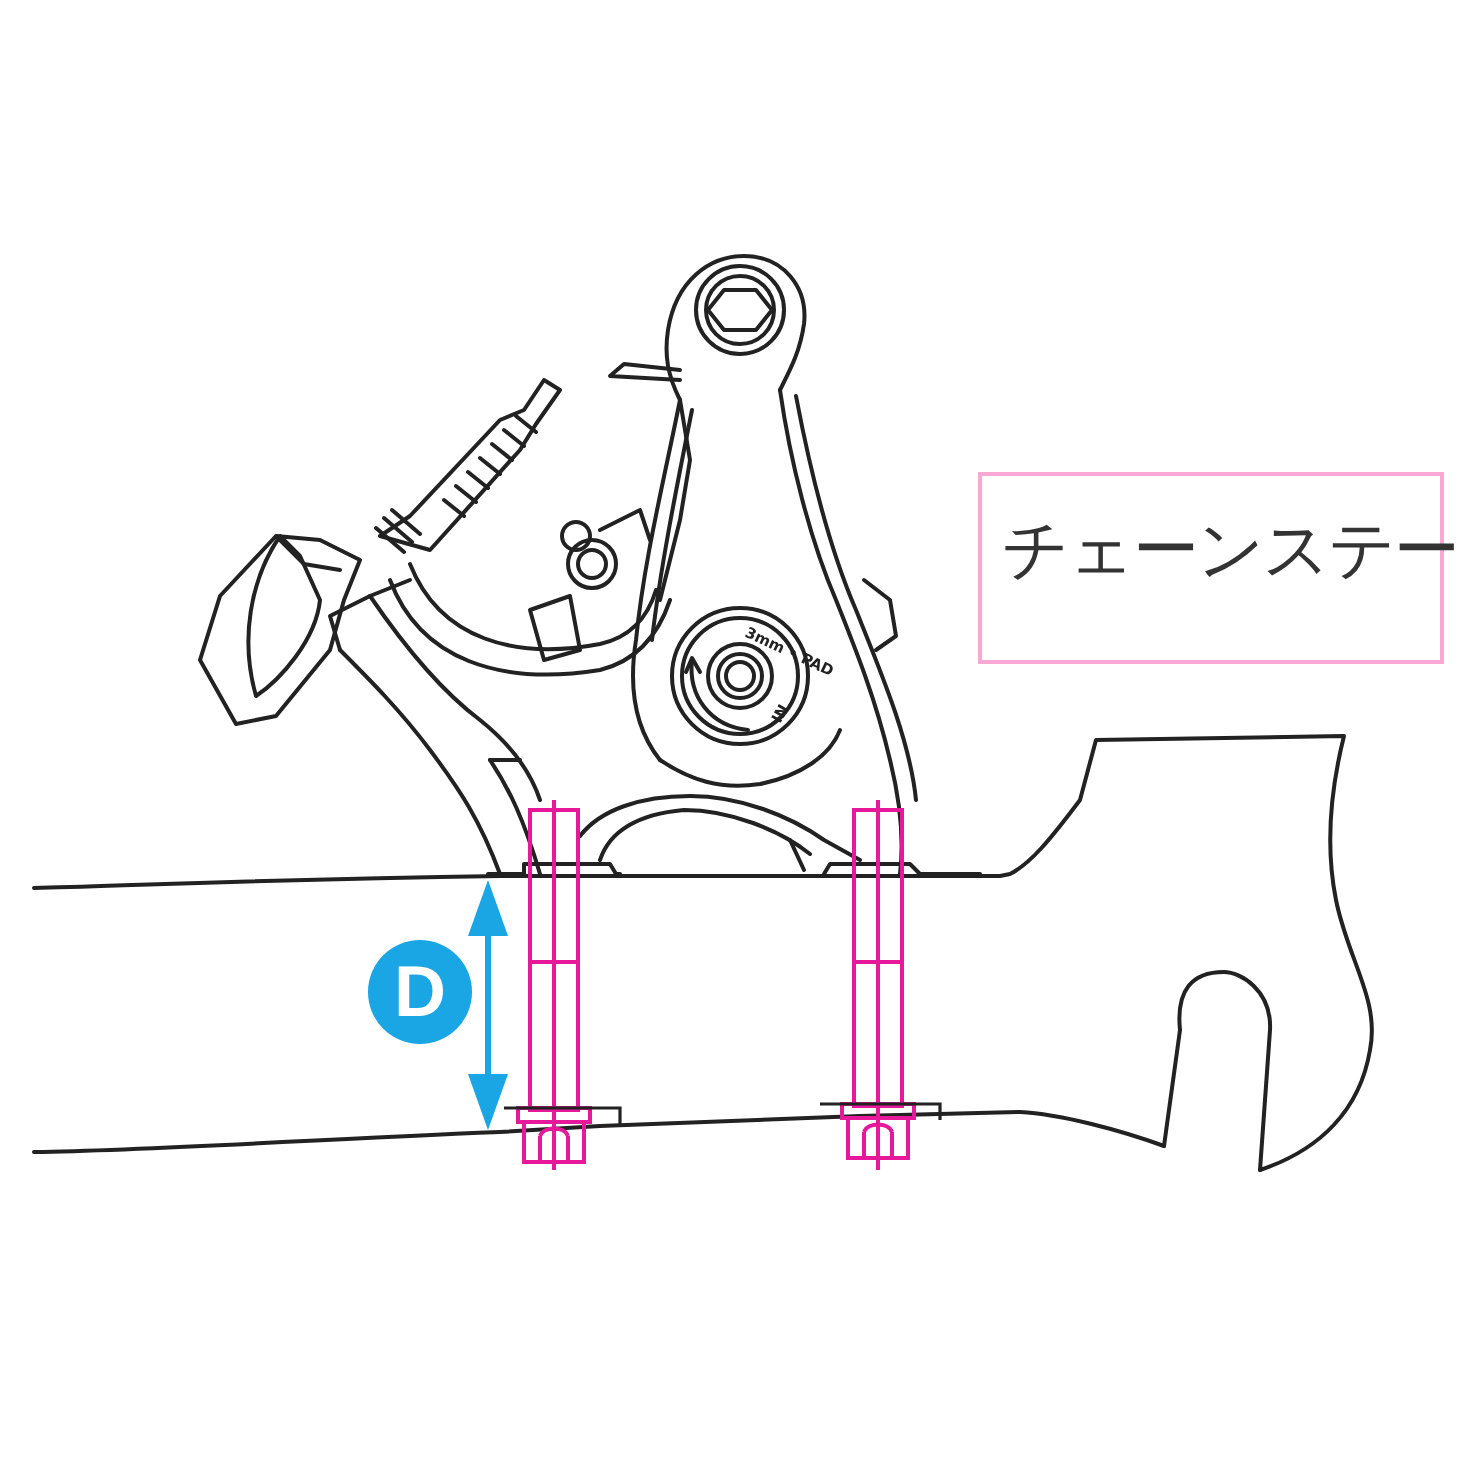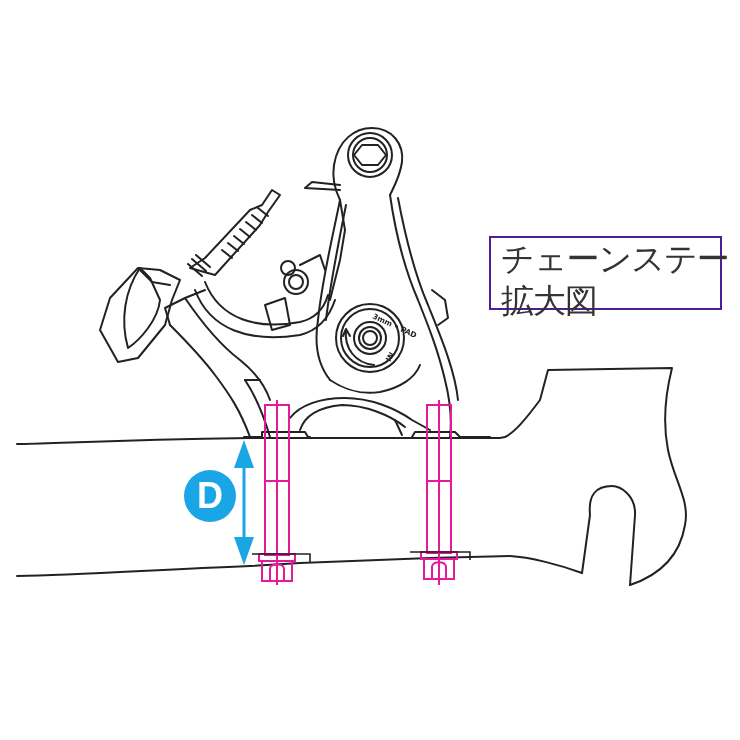--- a/index.html
+++ b/index.html
@@ -1,22 +1,22 @@
 <!DOCTYPE html>
 <html><head>
   <meta charset="utf-8">
   <style>
     html, body { margin: 0; padding: 0; background: #ffffff; }
     body { width: 740px; height: 740px; position: relative; overflow: hidden;
            font-family: "DejaVu Sans", sans-serif; }
     #stage { position: absolute; left: 0; top: 0; width: 740px; height: 740px; }
     .label-box {
-      position: absolute; left: 489px; top: 236px; width: 233px; height: 74px;
-      border: 2px solid #4c1d95; box-sizing: border-box; background: #fff;
-      padding: 0 0 0 10px;
+      position: absolute; left: 489px; top: 236px; width: 233px; height: 96px;
+      border: 2px solid #f9a8d4; box-sizing: border-box; background: #fff;
+      padding: 16px 0 0 10px;
     }
     .label-line { font-size: 33px; line-height: 42px; color: #333333;
                   font-family: "DejaVu Sans", sans-serif; font-weight: normal;
                   letter-spacing: -1px; white-space: nowrap; }
     .dim-badge {
       position: absolute; left: 184px; top: 470px; width: 52px; height: 52px;
       border-radius: 50%; background: #1aa6e4; color: #fff;
       font-family: "Liberation Sans", sans-serif; font-weight: bold;
       font-size: 36px; line-height: 52px; text-align: center;
     }
@@ -144,15 +144,14 @@
       <line x1="244" y1="455" x2="244" y2="550" stroke-width="3"></line>
       <polygon points="244,440 234,468 254,468" stroke="none"></polygon>
       <polygon points="244,565 234,537 254,537" stroke="none"></polygon>
     </g>
   </svg>
 
   <div class="dim-badge">D</div>
 
   <div class="label-box">
     <div class="label-line">チェーンステー</div>
-    <div class="label-line">拡大図</div>
   </div>
 </div>
 
 </body></html>

